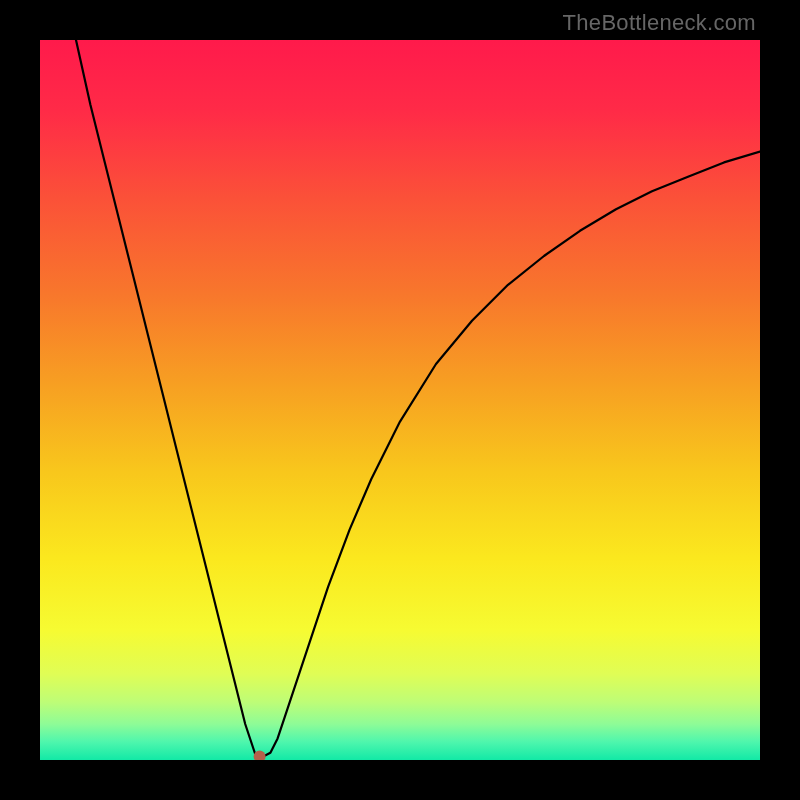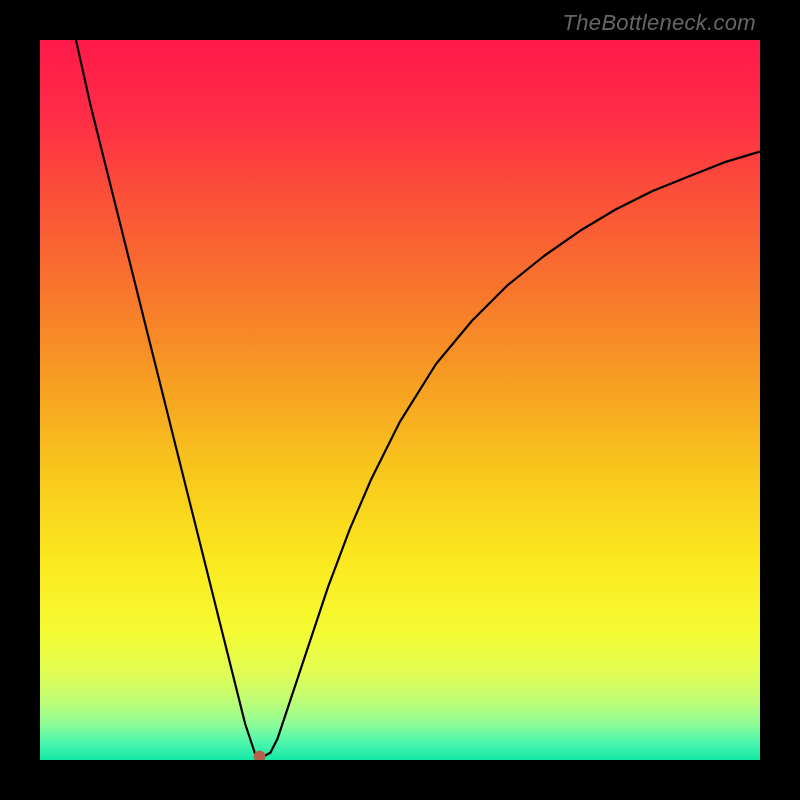--- a/index.html
+++ b/index.html
@@ -34,21 +34,20 @@
   }
   .watermark {
     position: absolute;
     top: 10px;
     right: 44px;
     color: #666;
     font-size: 22px;
     font-weight: 500;
     letter-spacing: 0.3px;
     user-select: none;
-    font-style: italic;
   }
   svg.curve {
     position: absolute;
     left: 0;
     top: 0;
     width: 100%;
     height: 100%;
     overflow: visible;
   }
   .curve path {

